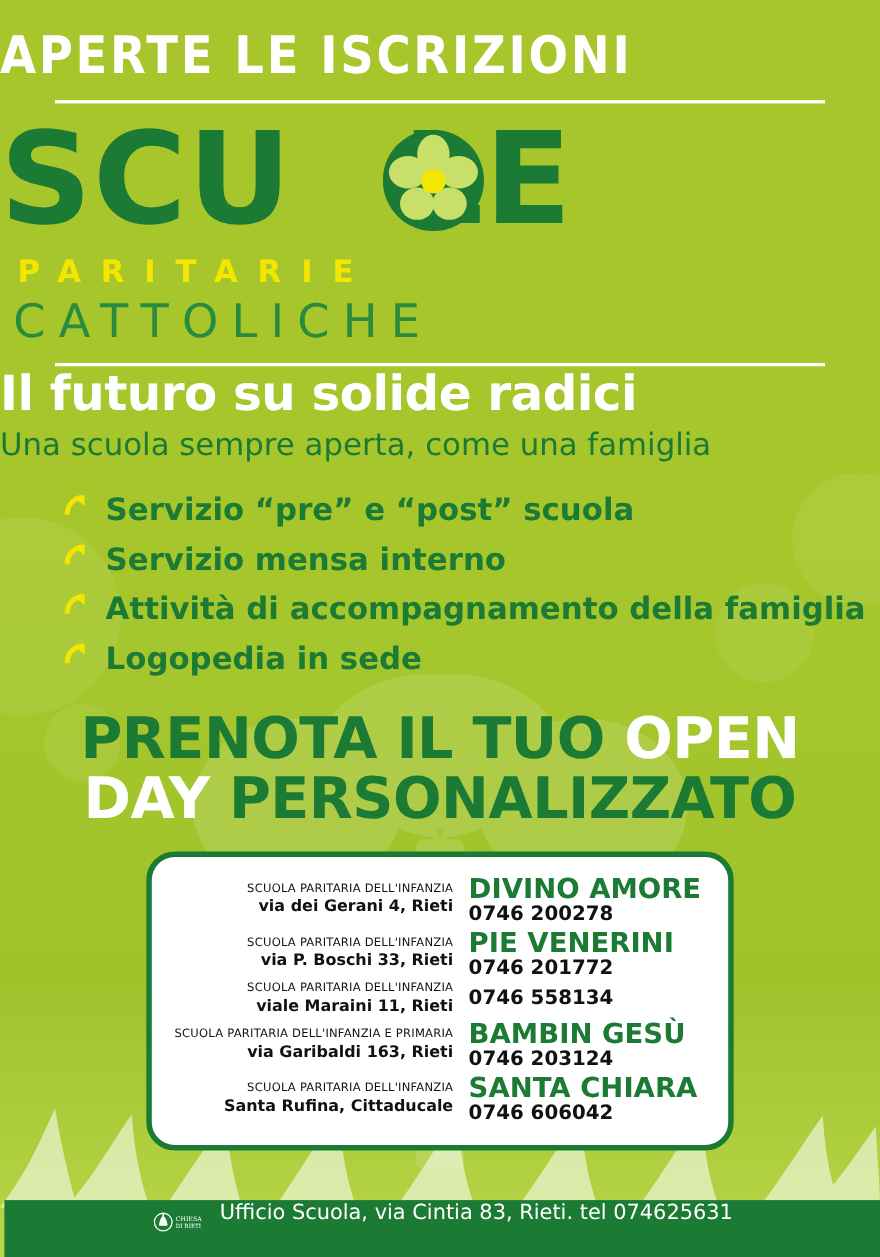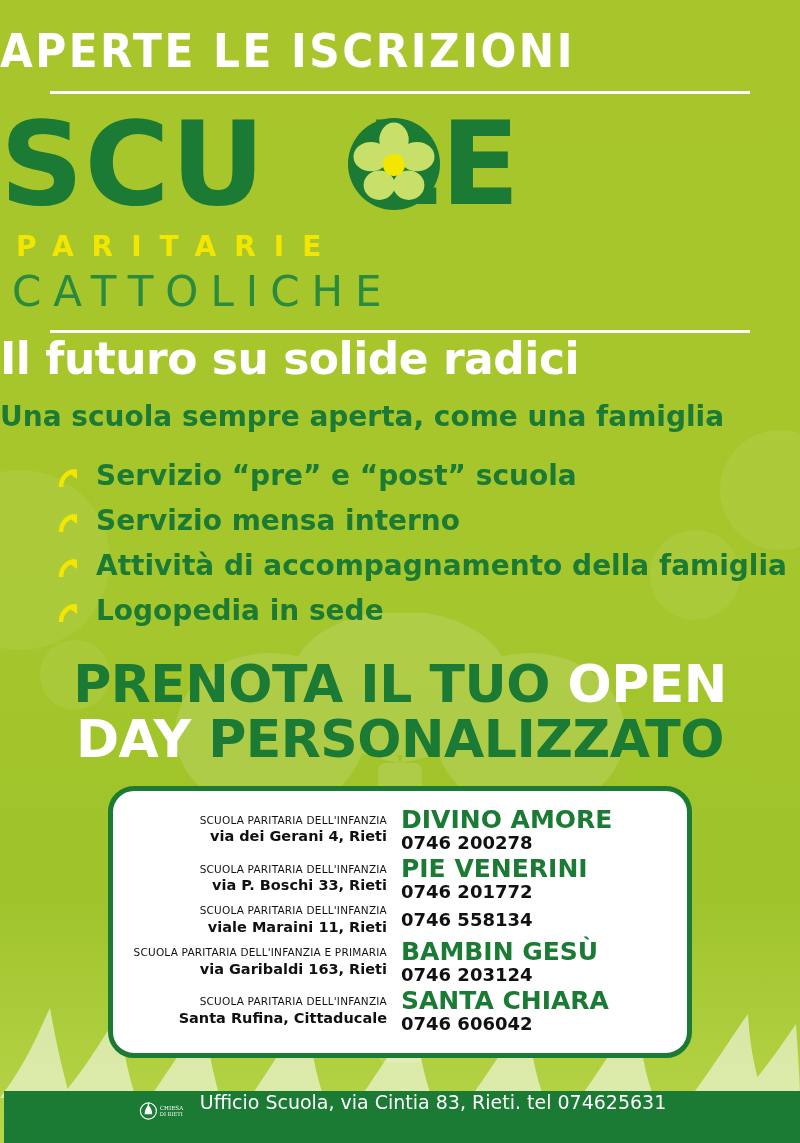--- a/index.html
+++ b/index.html
@@ -113,32 +113,31 @@
     font-family: "DejaVu Sans", sans-serif;
     font-weight: bold;
     font-size: 44px;
     margin-top: 0;
     letter-spacing: -0.5px;
   }
   .subtagline {
     color: #1b7a33;
     font-family: "DejaVu Sans", sans-serif;
     font-size: 28px;
-    margin-top: 16px;
-    font-weight: bold;
+    margin-top: 4px;
   }
   
   .services {
     position: relative;
     z-index: 5;
     margin: 26px 0 0 56px;
   }
   .service {
     display: flex;
-    align-items: flex-end;
+    align-items: flex-start;
     margin-bottom: 12px;
   }
   .arrow {
     width: 26px;
     height: 26px;
     flex: 0 0 26px;
     margin-right: 14px;
   }
   .service-label {
     color: #1b7a33;
@@ -159,21 +158,21 @@
     line-height: 1.06;
     letter-spacing: -0.5px;
   }
   .cta .green { color: #1b7a33; }
   .cta .white { color: #ffffff; }
   
   .card {
     position: relative;
     z-index: 6;
     margin: 18px auto 0 auto;
-    width: 584px;
+    width: 534px;
     background: #ffffff;
     border: 5px solid #1b7a33;
     border-radius: 26px;
     padding: 16px 20px 16px 16px;
     box-sizing: border-box;
   }
   .school-row {
     display: flex;
     align-items: center;
     margin-bottom: 2px;

